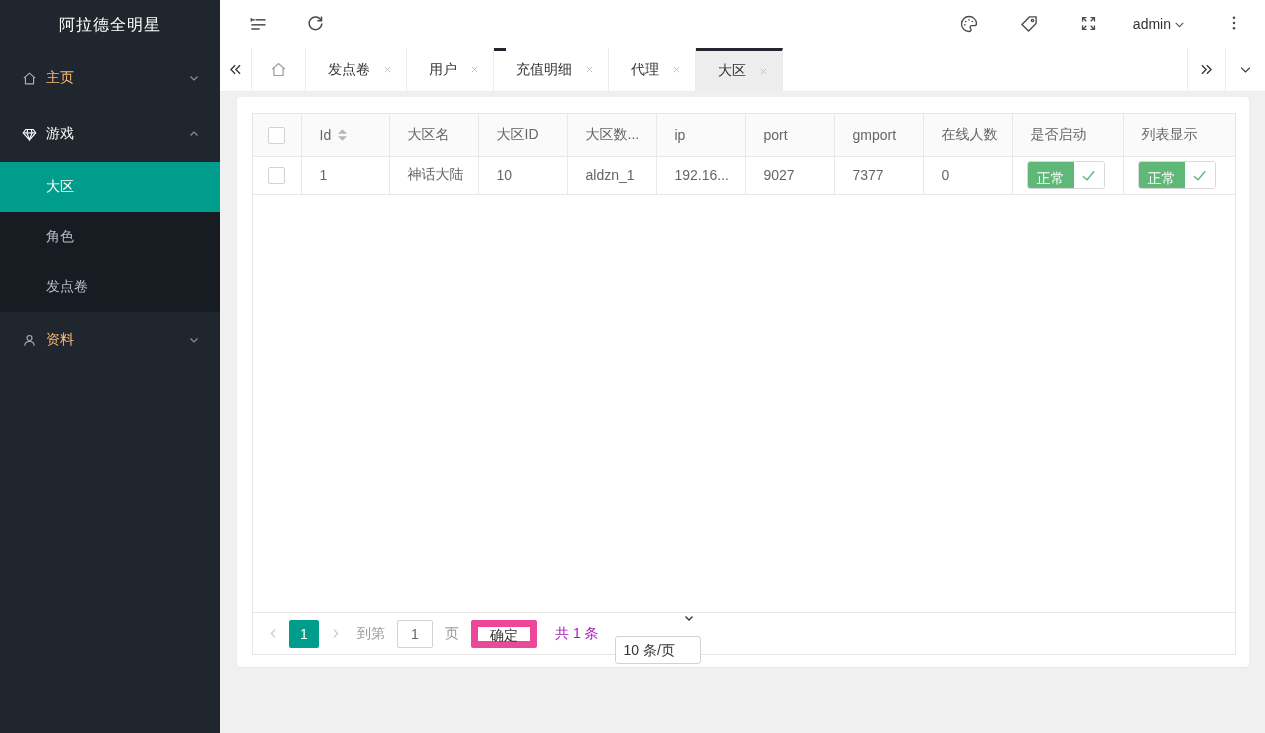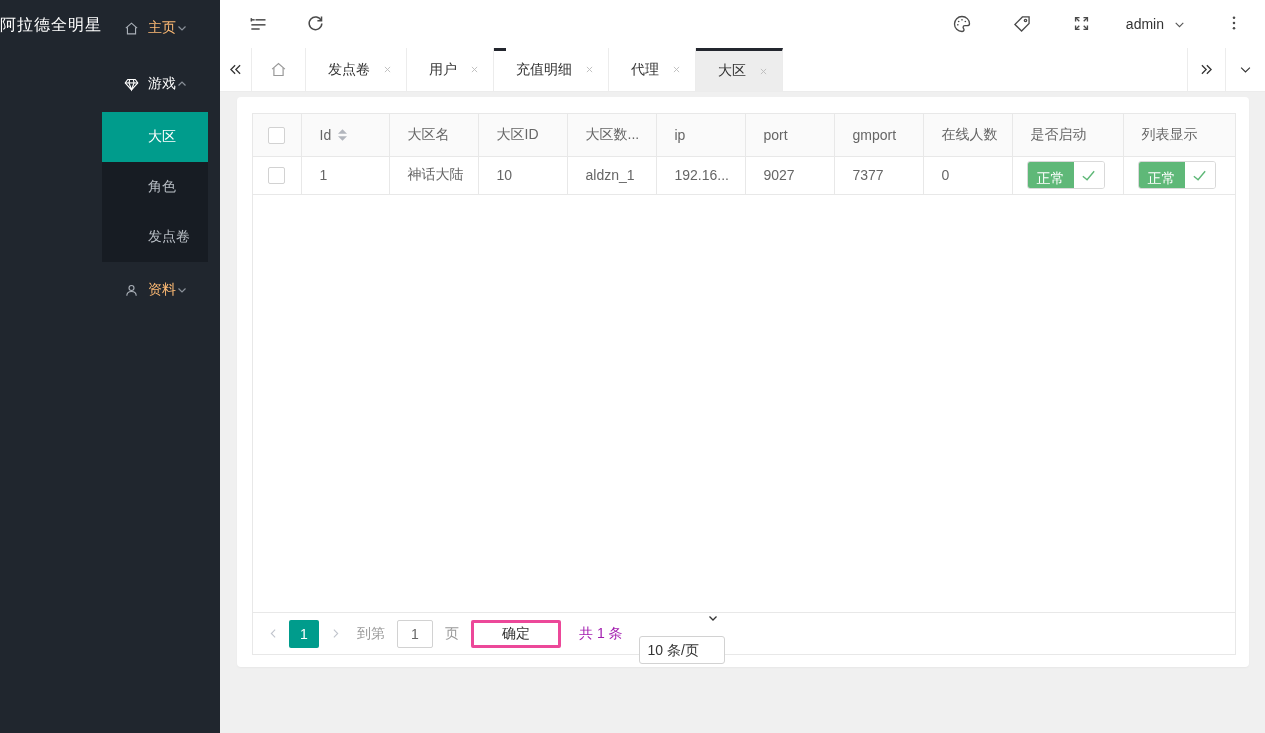--- a/index.html
+++ b/index.html
@@ -1,42 +1,42 @@
 <!DOCTYPE html>
 <html><head>
 <meta charset="utf-8">
 <style>
   * { margin:0; padding:0; box-sizing:border-box; }
   html,body { width:1265px; height:733px; overflow:hidden; }
   body { font-family:"Liberation Sans","DejaVu Sans",sans-serif; font-size:14px; color:#333; background:#f0f0f0; display:flex; }
   svg { display:block; }
 
   
-  .sidebar { width:220px; height:733px; background:#20262e; flex-shrink:0; display:flex; flex-direction:row; }
+  .sidebar { width:220px; height:733px; background:#20262e; flex-shrink:0; display:flex; flex-direction:column; }
   .logo { height:50px; display:flex; align-items:center; justify-content:center; color:#fff; font-size:16px; letter-spacing:1px; }
   .menu-item { height:56px; display:flex; align-items:center; padding:0 20px 0 22px; color:#fdba74; cursor:pointer; }
   .menu-item .mi-icon { width:15px; height:15px; margin-right:9px; color:#aab0b8; }
   .menu-item .mi-label { flex:1; }
   .menu-item.open { color:#fff; font-weight:normal; }
   .menu-item.open .mi-icon { color:#fff; }
   .chev { width:12px; height:12px; color:#8a9099; }
   .submenu { background:#171c23; }
   .submenu-item { height:50px; display:flex; align-items:center; padding-left:46px; color:#b9bfc6; cursor:pointer; }
   .submenu-item.active { background:#009c8c; color:#fff; }
 
   
   .main { flex:1; display:flex; flex-direction:column; min-width:0; }
 
   
   .topbar { height:48px; background:#fff; display:flex; align-items:center; padding:0 20px 0 28px; }
   .icon-btn { width:20px; height:20px; color:#4a4a4a; cursor:pointer; }
   .topbar-left { display:flex; align-items:center; gap:38px; }
   .topbar-right { margin-left:auto; display:flex; align-items:center; }
   .topbar-right .icon-btn { margin-left:40px; }
-  .admin-wrap { margin-left:34px; display:flex; align-items:center; gap:9px; cursor:pointer; color:#333; }
+  .admin-wrap { margin-left:34px; display:flex; align-items:center; gap:2px; cursor:pointer; color:#333; }
   .admin-wrap .chev { color:#555; }
   .more-btn { margin-left:44px; }
 
   
   .tabbar { height:44px; background:#fff; display:flex; align-items:stretch; border-bottom:1px solid #ececec; }
   .tab-nav { width:32px; display:flex; align-items:center; justify-content:center; color:#333; cursor:pointer; }
   .tab-nav.left { border-right:1px solid #ececec; }
   .tab-nav.right { border-left:1px solid #ececec; width:38px; margin-left:auto; }
   .tab-nav.drop { border-left:1px solid #ececec; width:40px; }
   .tab-home { width:54px; display:flex; align-items:center; justify-content:center; border-right:1px solid #ececec; cursor:pointer; color:#999; }
@@ -64,21 +64,21 @@
   .switch .sw-knob { width:30px; display:flex; align-items:center; justify-content:center; background:#fff; }
 
   .tb-empty { flex:1; }
 
   
   .pager { height:42px; border-top:1px solid #e8e8e8; display:flex; align-items:center; padding-left:10px; }
   .pg-arrow { width:20px; height:28px; display:flex; align-items:center; justify-content:center; color:#c0c4cc; cursor:pointer; }
   .pg-num { min-width:30px; height:28px; background:#009c8c; color:#fff; display:flex; align-items:center; justify-content:center; border-radius:2px; margin:0 6px; cursor:pointer; }
   .pg-text { color:#999; margin:12px 4px; }
   .pg-input { width:36px; height:28px; border:1px solid #d2d2d2; border-radius:2px; text-align:center; color:#666; font-size:14px; margin:0 8px; font-family:inherit; }
-  .pg-btn { height:28px; padding:0 28px; background:#fff; border:3px solid #ec4899; border-radius:2px; color:#333; font-size:14px; margin:0 10px 0 8px; cursor:pointer; font-family:inherit; }
+  .pg-btn { height:28px; padding:0 12px; background:#fff; border:7px solid #ec4899; border-radius:2px; color:#333; font-size:14px; margin:0 10px 0 8px; cursor:pointer; font-family:inherit; }
   .pg-total { color:#a21caf; margin:12px 8px; }
   .select-wrap { position:relative; margin-left:8px; }
   .pg-select { height:28px; border:1px solid #d2d2d2; border-radius:3px; background:#fff; color:#333; font-size:14px; padding:0 24px 0 8px; appearance:none; -webkit-appearance:none; font-family:inherit; cursor:pointer;margin-top:32px; }
   .select-arrow { position:absolute; right:6px; top:8px; pointer-events:none; color:#333; }
 </style>
 </head>
 <body>
 
 <aside class="sidebar">
   <div class="logo">阿拉德全明星</div>

